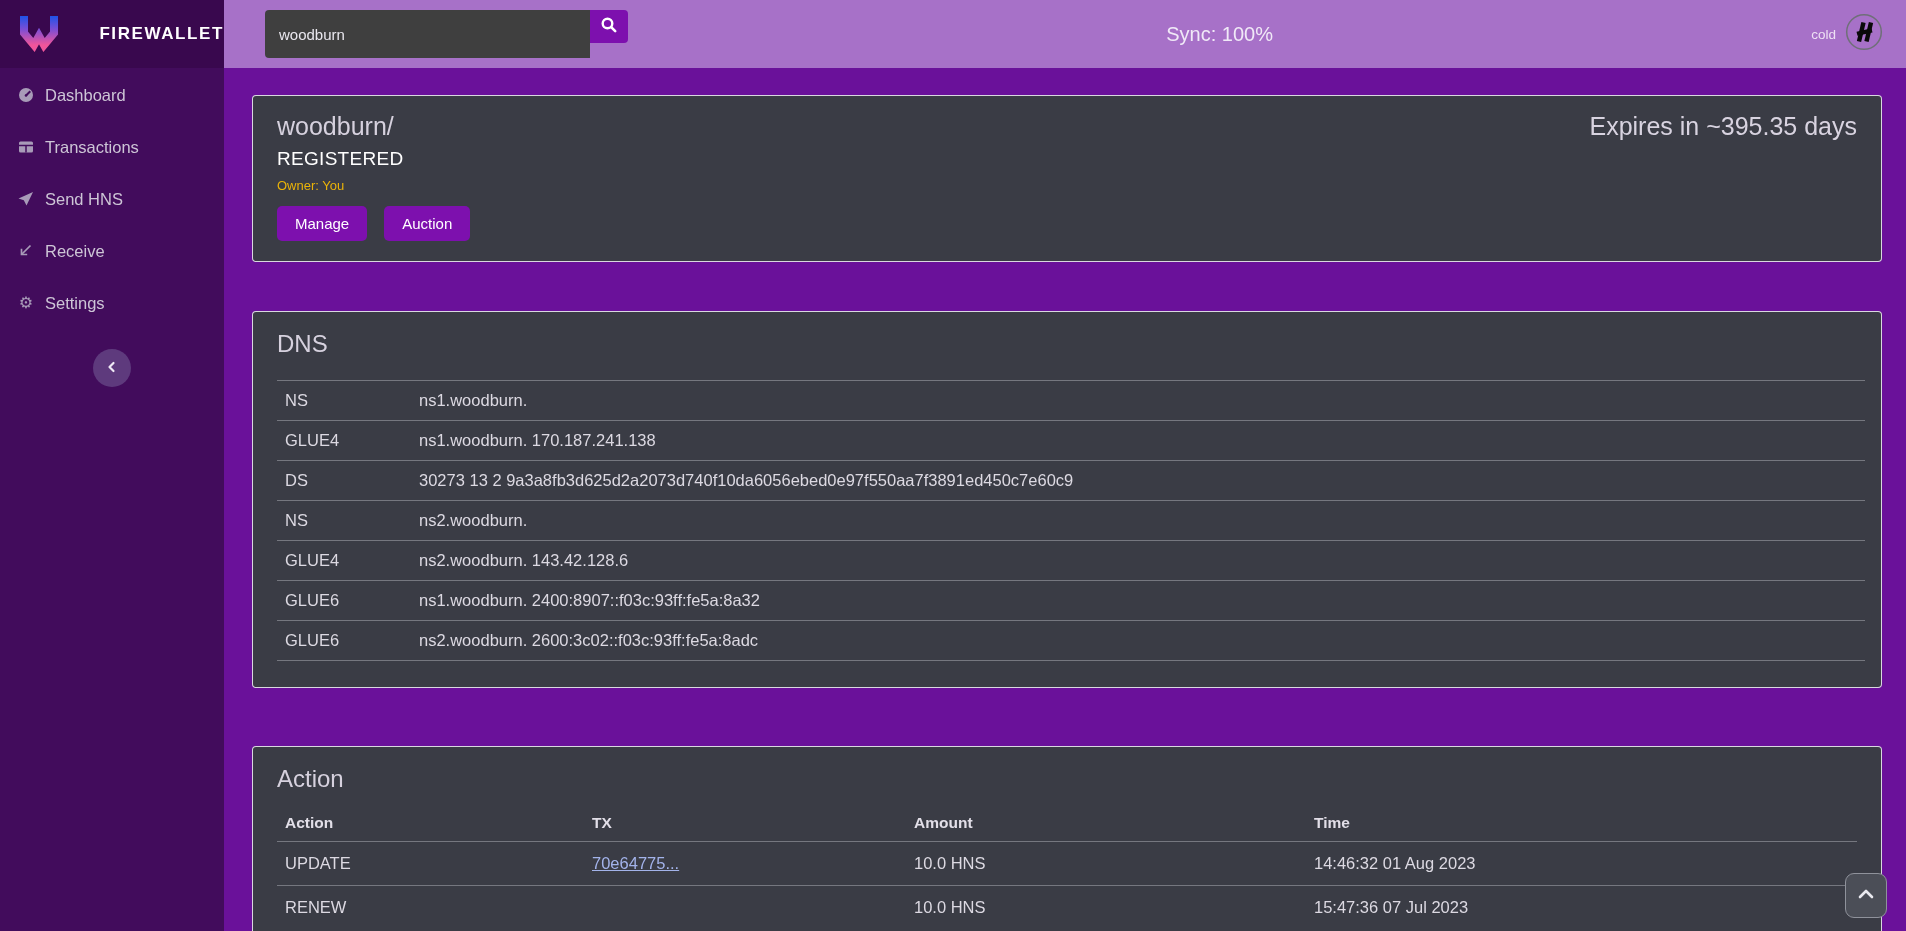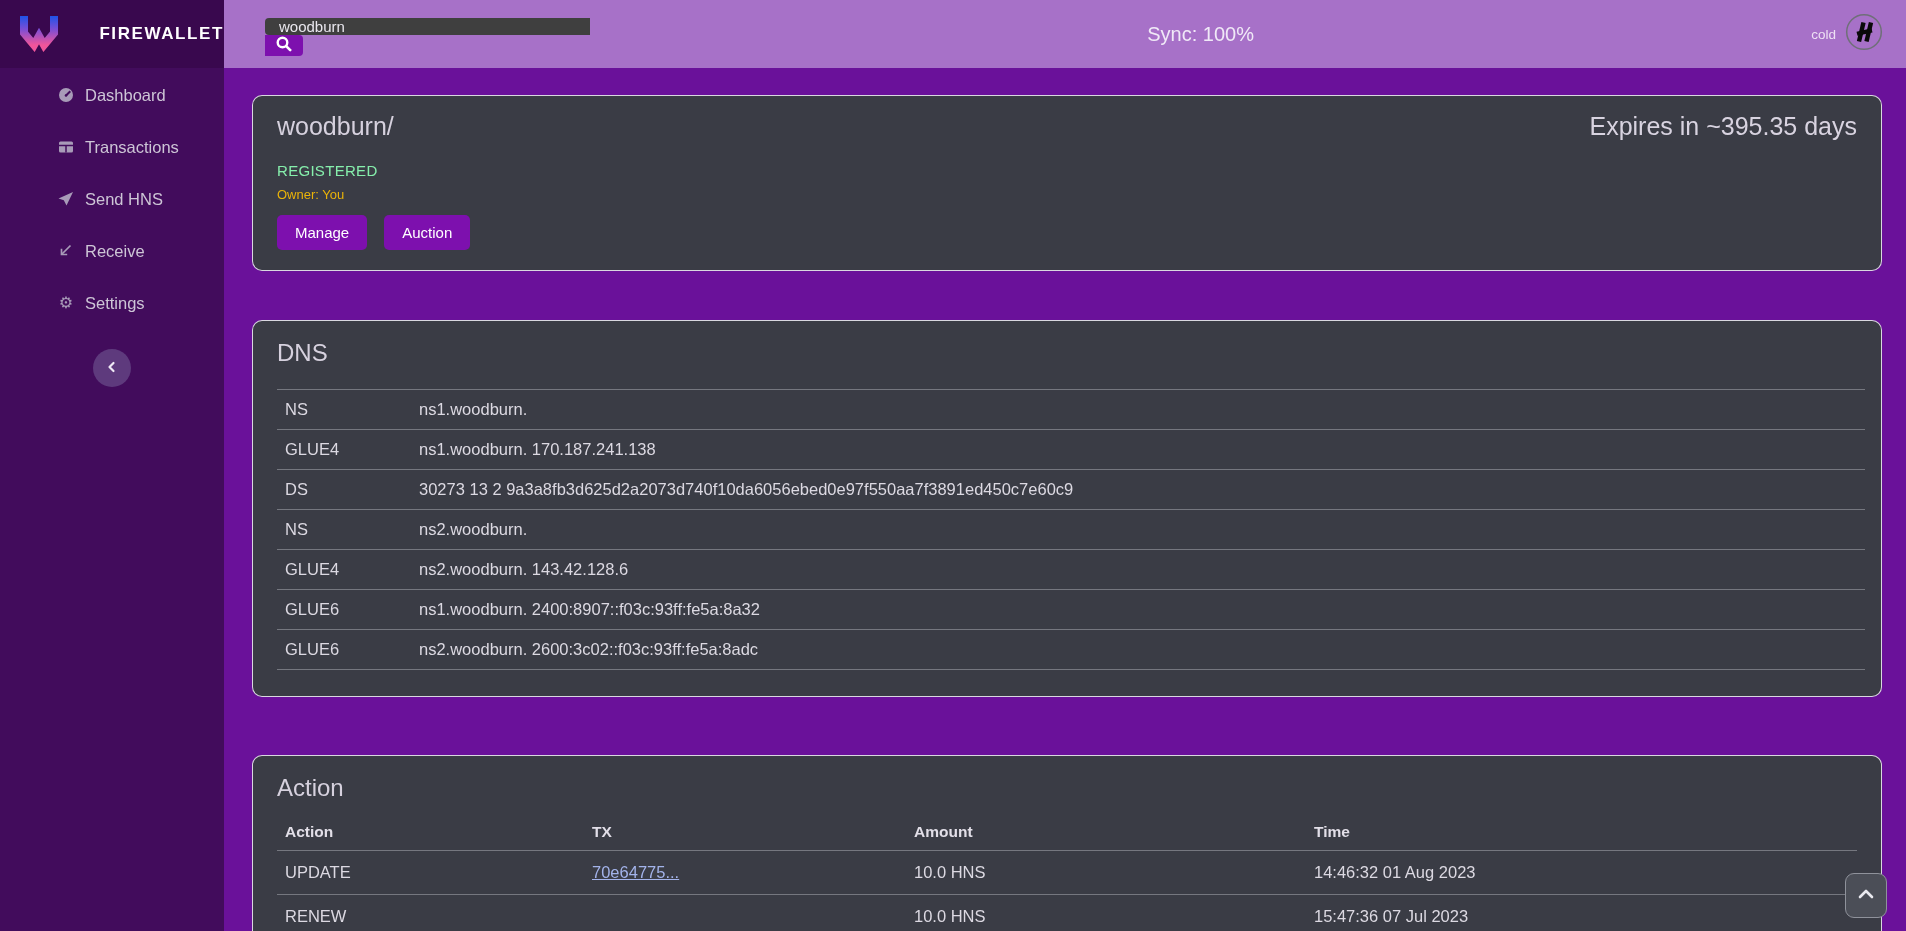--- a/index.html
+++ b/index.html
@@ -15,21 +15,21 @@
     position: fixed; left: 0; top: 0; bottom: 0; width: 224px;
     background: #420c5c; z-index: 10;
   }
   .sidebar-header {
     height: 68px; background: #39084e;
     display: flex; align-items: center; padding-left: 17px; gap: 29px; justify-content: space-between;
   }
   .brand {
     color: #ffffff; font-size: 17px; font-weight: bold; letter-spacing: 1.6px;
   }
-  .nav { padding-top: 1px; margin-left: 40px; }
+  .nav { padding-top: 1px; }
   .nav-item {
     height: 52px; display: flex; align-items: center; gap: 11px;
     padding-left: 18px; cursor: pointer;
   }
   .nav-item .nav-label { color: #cdc5d6; font-size: 16.5px; }
   .nav-icon { width: 16px; height: 16px; display: inline-flex; align-items: center; justify-content: center; }
   .gear-glyph { font-size: 16px; color: #a89bb8; line-height: 1; }
   .collapse-btn {
     position: absolute; left: 50%; transform: translateX(-50%);
     top: 349px; width: 38px; height: 38px; border-radius: 50%;
@@ -37,50 +37,50 @@
     display: flex; align-items: center; justify-content: center;
   }
 
   
   .topbar {
     position: fixed; left: 224px; right: 0; top: 0; height: 68px;
     background: #a771c8; z-index: 9;
     display: flex; align-items: center; justify-content: space-between;
     padding: 0 23px 0 41px;
   }
-  .search-group { display: flex; height: 33px; flex-direction: column; }
+  .search-group { display: flex; height: 48px; }
   .search-input {
     width: 325px; background: #3f3f3f; border: none; outline: none;
     border-radius: 4px 0 0 4px; color: #e9e7ee; padding: 0 14px;
     font-size: 15px; font-family: "Liberation Sans", sans-serif;
   }
   .search-btn {
     width: 38px; height: 33px; border: none; cursor: pointer;
     background: #7d10ae; border-radius: 0 4px 4px 0;
     display: flex; align-items: center; justify-content: center;
   }
   .sync-label { color: #f0e9f7; font-size: 20px; }
   .wallet-group { display: flex; align-items: center; gap: 9px; }
   .wallet-name { color: #eee0f4; font-size: 13.5px; }
 
   
   .main { margin-left: 224px; padding: 95px 24px 0 28px; }
   .card {
     background: #3a3c45;
     border: 1px solid rgba(246,243,252,0.85);
-    border-radius: 10px;
+    border-radius: 4px;
   }
   .card-title { font-size: 24px; font-weight: normal; color: #d6d1de; }
 
   
   .domain-card { padding: 16px 24px 20px 24px; margin-bottom: 49px; }
   .domain-top { display: flex; justify-content: space-between; align-items: flex-start; }
   .domain-title { font-size: 25px; font-weight: normal; color: #d6d1de; }
   .domain-expires { font-size: 25px; color: #d8d3e0; }
-  .domain-status { margin-top: 21px; font-size: 15px; color: #86efac; letter-spacing: 0.3px; }
+  .domain-status { margin-top: 7px; font-size: 19px; color: #ffffff; letter-spacing: 0.3px; }
   .domain-owner { margin-top: 8px; font-size: 13px; color: #eab308; }
   .btn-row { margin-top: 13px; display: flex; gap: 17px; }
   .btn {
     background: #7d10ae; color: #ffffff; border: none; border-radius: 5px;
     font-size: 15px; padding: 9px 18px; cursor: pointer;
     font-family: "Liberation Sans", sans-serif;
   }
 
   
   .dns-card { padding: 18px 16px 26px 24px; margin-bottom: 58px; }

